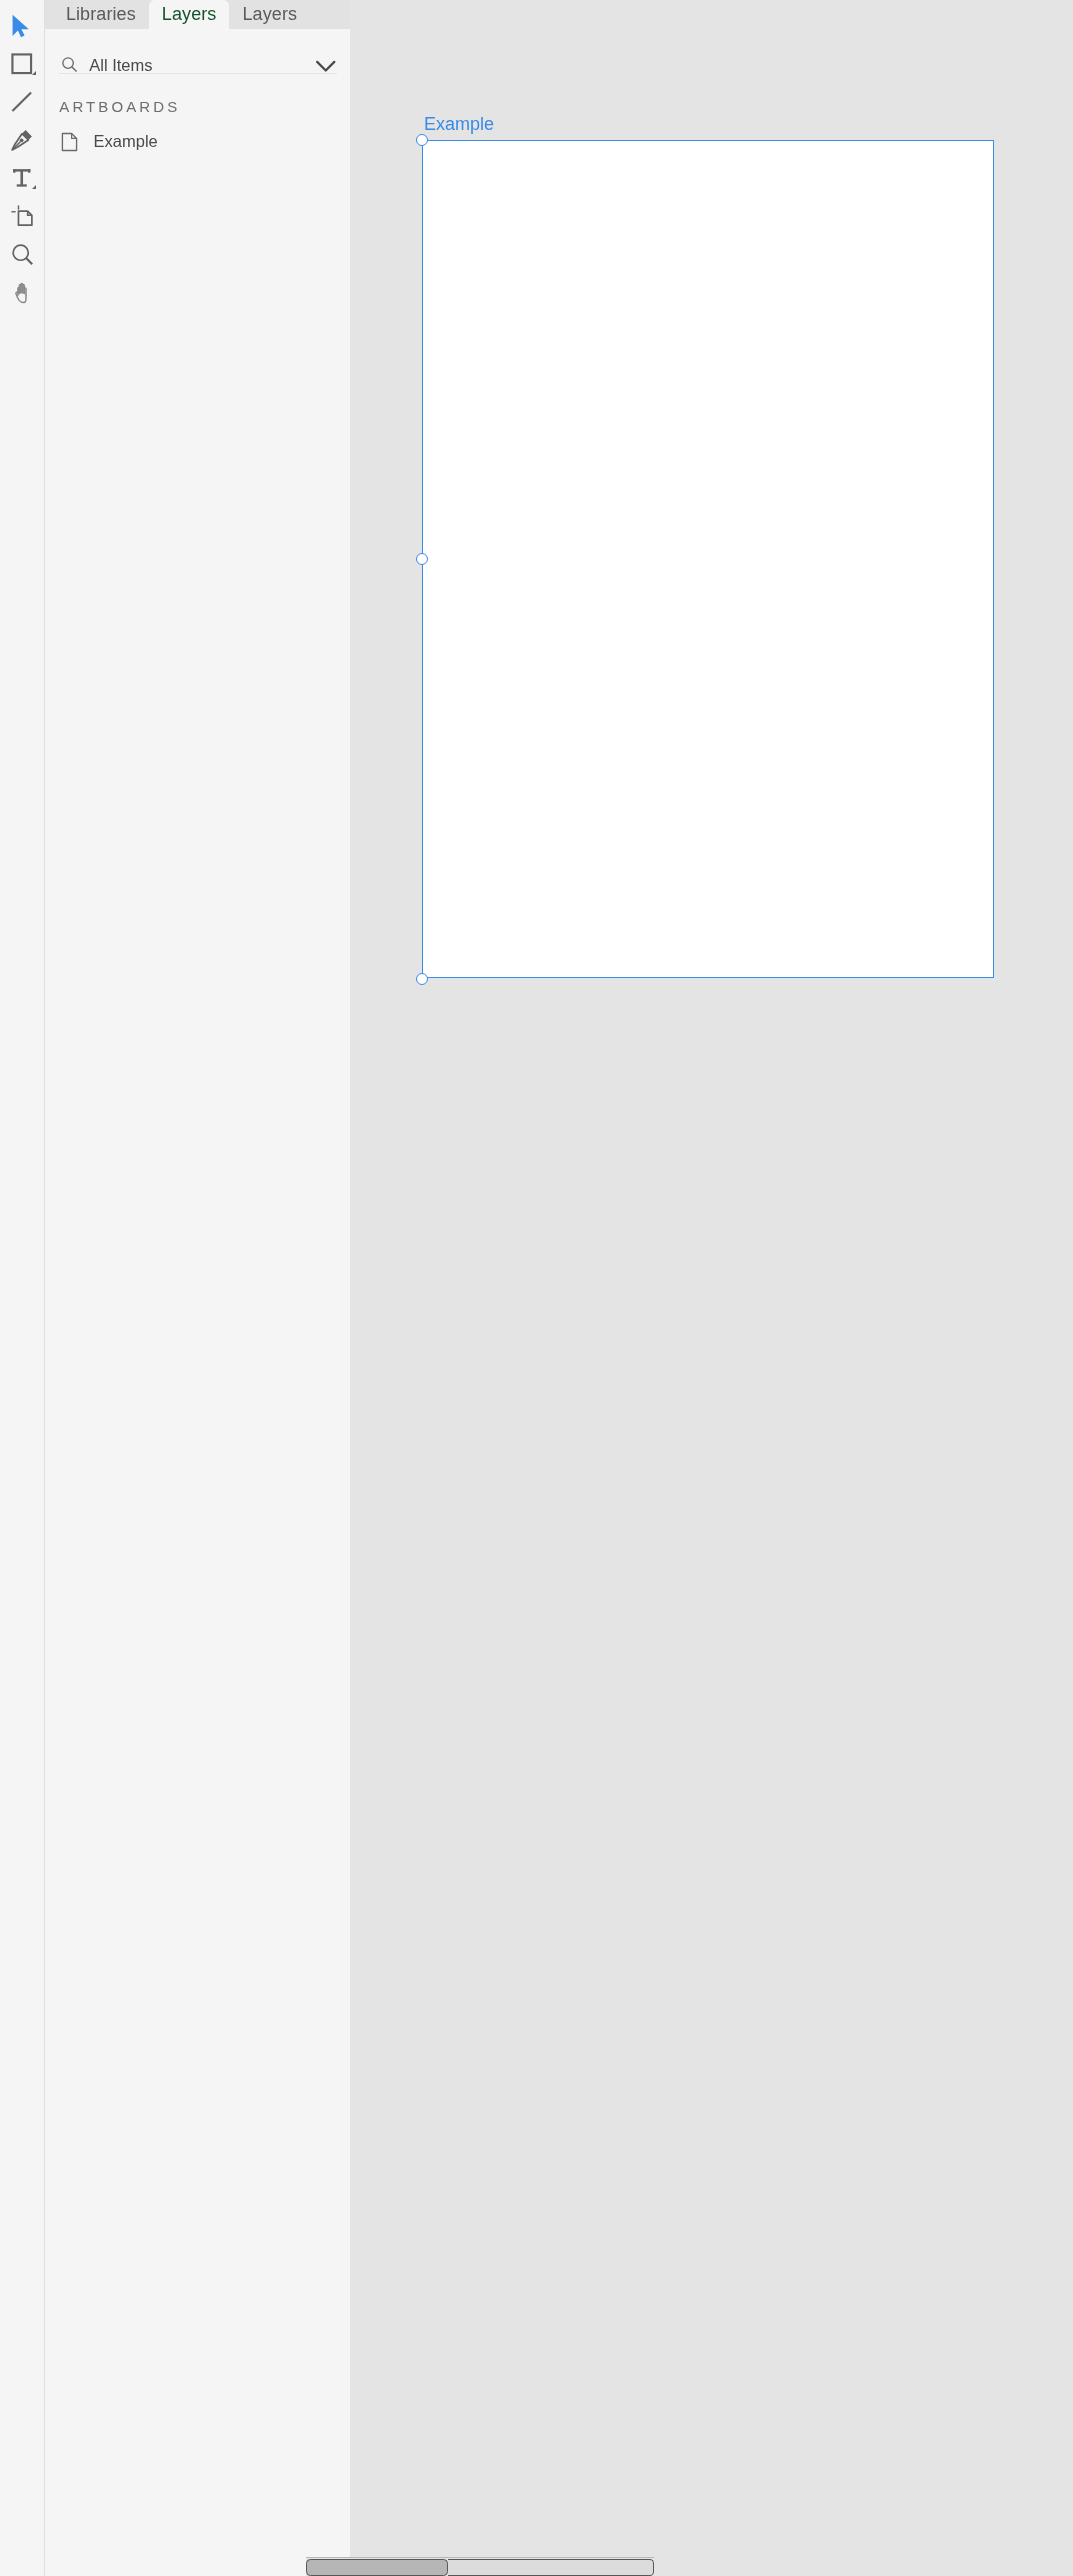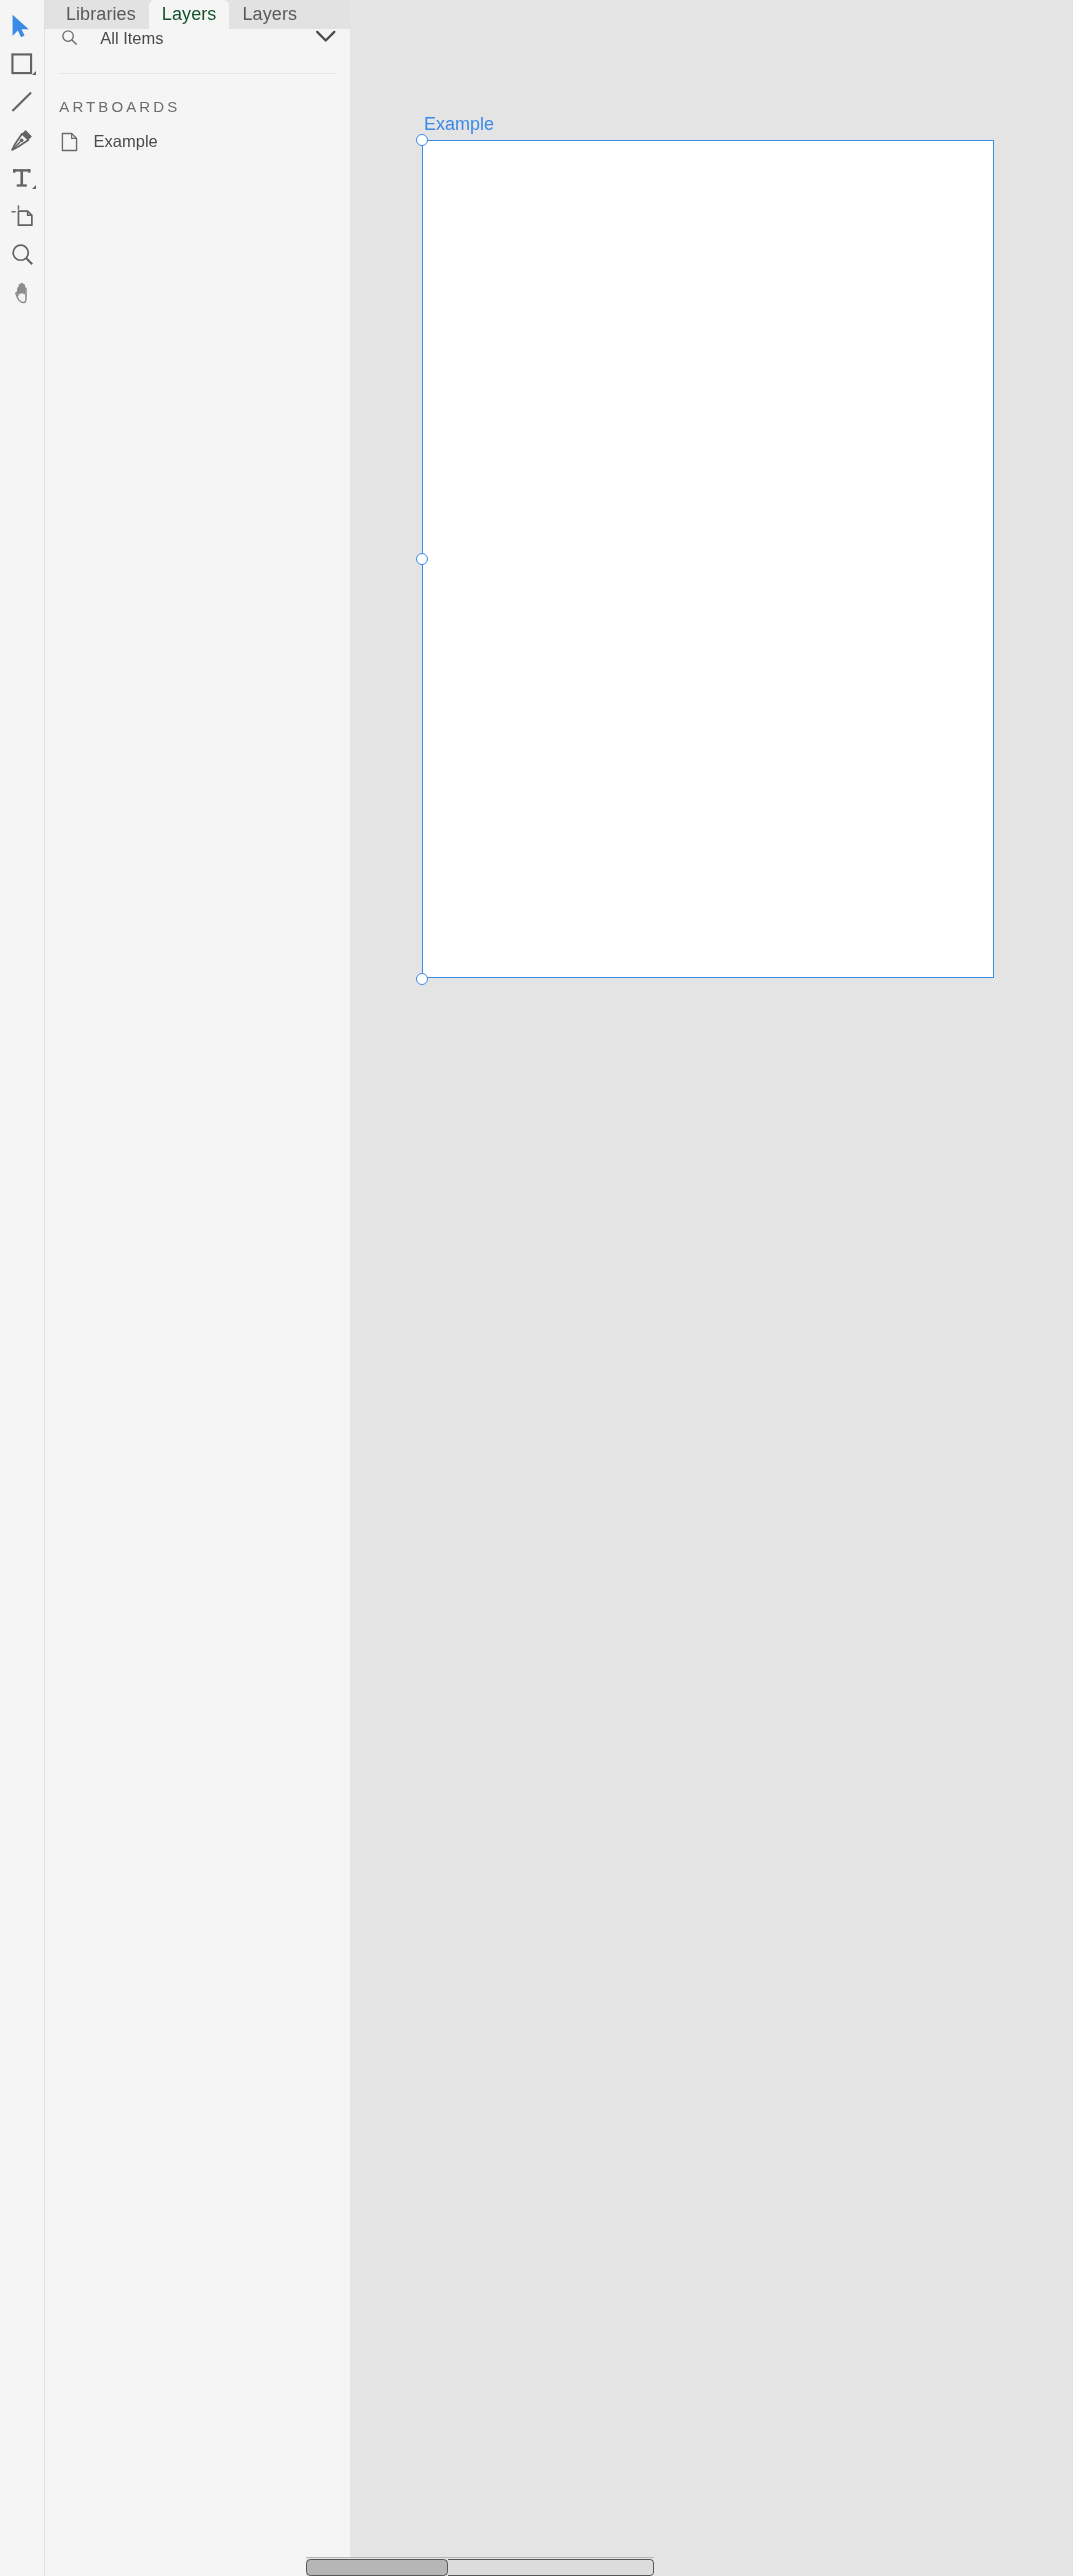--- a/index.html
+++ b/index.html
@@ -97,23 +97,23 @@
   .panel-body {
     position: relative;
     flex: 1;
     background: #f5f5f5;
     overflow: hidden;
   }
 
   .search-row {
     height: 44px;
     display: flex;
-    align-items: flex-start;
+    align-items: flex-end;
     padding: 0 13px 0 15.7px;
-    gap: 21px;
+    gap: 10px;
   }
   .search-icon-wrap { display: flex; align-items: center; justify-content: center; width: 18.6px; }
   .search-value {
     flex: 1;
     font-size: 16.5px;
     color: #4a4a4a;
     line-height: 1;
     padding-top: 1.4px;
   }
   .chevron-wrap { display: flex; align-items: center; justify-content: center; width: 23px; cursor: pointer; }

